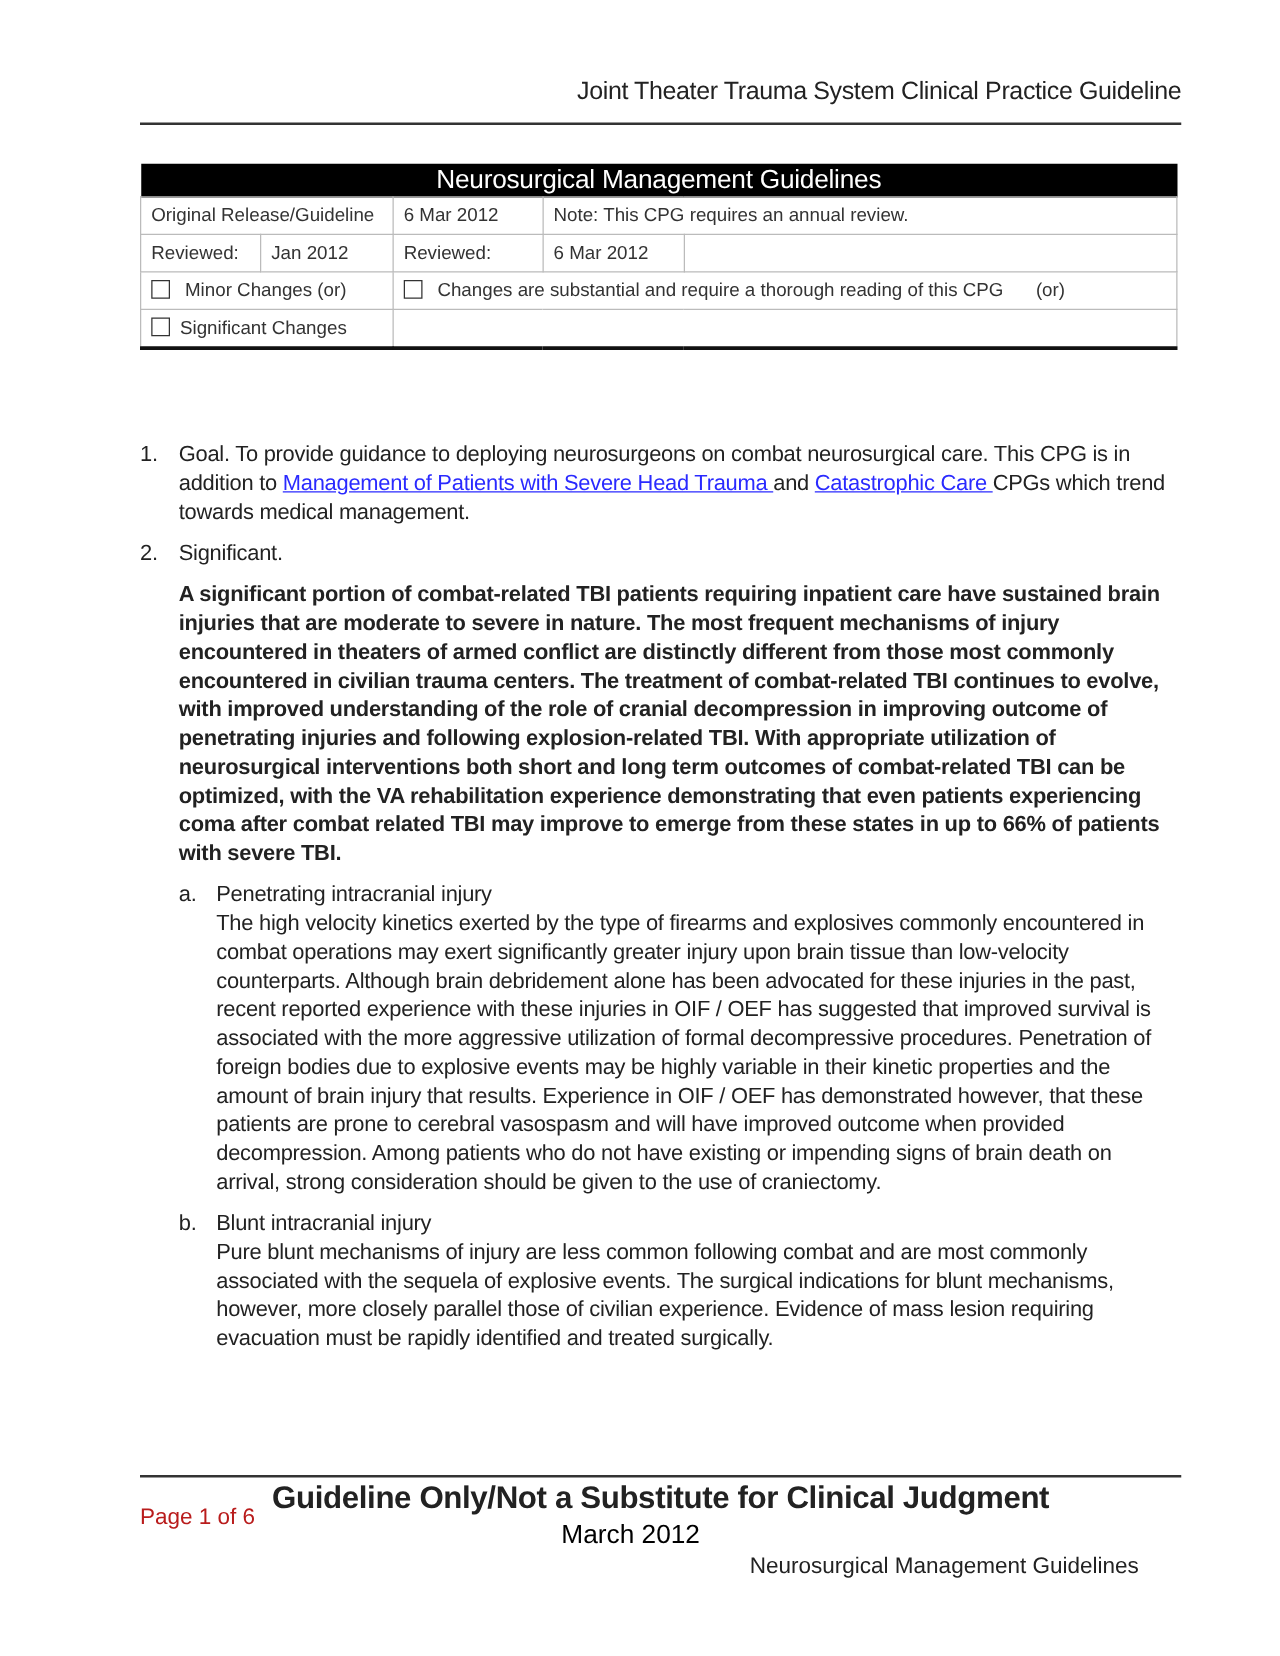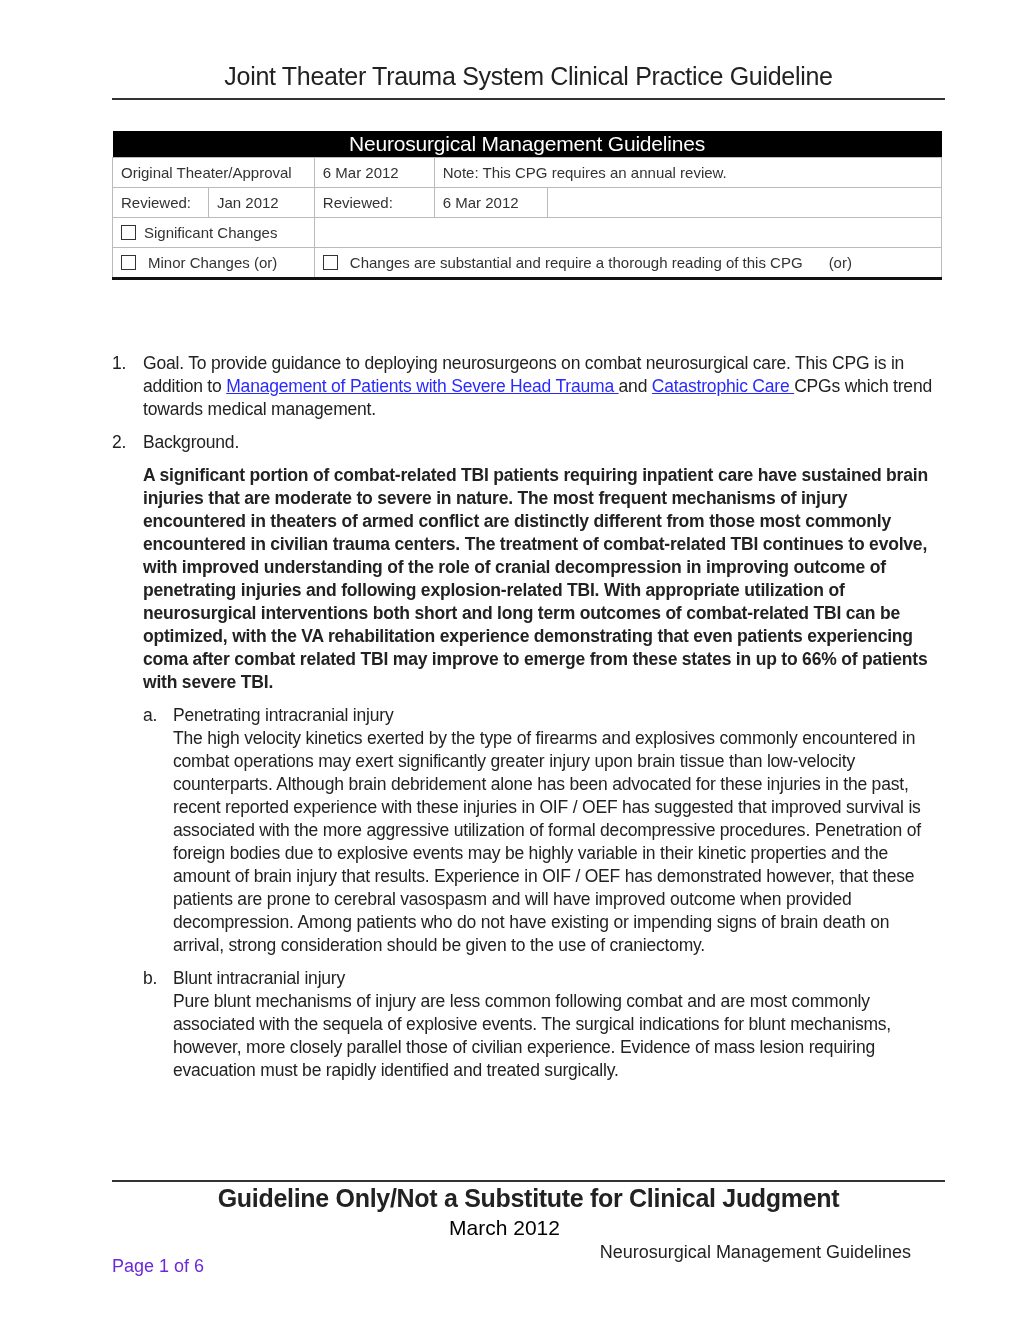--- a/index.html
+++ b/index.html
@@ -1,37 +1,37 @@
 <!DOCTYPE html>
 <html><head>
 <meta charset="utf-8">
 <style>
   html, body { margin: 0; padding: 0; background: #ffffff; }
   body { width: 1024px; height: 1325px; position: relative; font-family: "Liberation Sans", sans-serif; color: #222; overflow: hidden; }
-  .page-header { position: absolute; left: 112px; top: 62px; width: 833px; text-align: center; font-size: 25px; letter-spacing: -0.3px; color: #222; }
+  .page-header { position: absolute; left: 112px; top: 62px; width: 833px; text-align: right; font-size: 20px; letter-spacing: -0.3px; color: #222; }
   .header-rule { position: absolute; left: 112px; top: 98px; width: 833px; height: 2px; background: #333; }
 
   .info-table { position: absolute; left: 112px; top: 131px; width: 830px; border-collapse: collapse; font-size: 15px; color: #333; border-bottom: 3px solid #111; }
   .info-table .title-row td { background: #000; color: #fff; text-align: center; font-size: 21px; height: 26px; padding: 0; border: none; letter-spacing: -0.2px; }
   .info-table td { border: 1px solid #bbb; padding: 0 8px; height: 29px; white-space: nowrap; }
   .cb { display: inline-block; width: 13px; height: 13px; border: 1.5px solid #333; vertical-align: -2px; margin-right: 12px; background: #fff; }
 
   .content { position: absolute; left: 112px; top: 352px; width: 830px; font-size: 17.5px; line-height: 23px; color: #222; letter-spacing: -0.2px; }
   .li { position: relative; padding-left: 31px; }
   .li .num { position: absolute; left: 0; top: 0; }
   .para { padding-left: 31px; margin-top: 10px; font-weight: bold; }
   .sub { position: relative; padding-left: 61px; margin-top: 10px; }
   .sub .num { position: absolute; left: 31px; top: 0; }
   .subpara { padding-left: 61px; }
   a.link { color: #2a2aff; }
 
   .footer-rule { position: absolute; left: 112px; top: 1180px; width: 833px; height: 2px; background: #333; }
   .footer-main { position: absolute; left: 112px; top: 1184px; width: 833px; text-align: center; font-size: 25px; color: #222; letter-spacing: -0.3px; font-weight: bold; }
   .footer-date { position: absolute; left: 112px; top: 1216px; width: 785px; text-align: center; font-size: 21px; color: #000000; }
-  .footer-page { position: absolute; left: 112px; top: 1256px; font-size: 18px; color: #6d28d9; }
+  .footer-page { position: absolute; left: 112px; top: 1203px; font-size: 18px; color: #b91c1c; }
   .footer-title { position: absolute; right: 113px; top: 1242px; font-size: 18px; color: #222; }
 </style>
 </head>
 <body>
 
 <div class="page-header">Joint Theater Trauma System Clinical Practice Guideline</div>
 <div class="header-rule"></div>
 
 <table class="info-table">
   <colgroup>
@@ -39,57 +39,57 @@
       <col style="width:106px">
       <col style="width:120px">
       <col style="width:113px">
       <col style="width:395px">
   </colgroup>
   <tbody>
       <tr class="title-row">
     <td colspan="5">Neurosurgical Management Guidelines</td>
   </tr>
   <tr>
-    <td colspan="2">Original Theater/Approval</td>
+    <td colspan="2">Original Release/Guideline</td>
     <td>6 Mar 2012</td>
     <td colspan="2">Note: This CPG requires an annual review.</td>
   </tr>
   <tr>
     <td>Reviewed:</td>
     <td>Jan 2012</td>
     <td>Reviewed:</td>
     <td>6 Mar 2012</td>
     <td></td>
   </tr>
   <tr>
     <td colspan="2">
-      <span class="cb" style="margin-right:8px"></span><span>Significant Changes</span>
-    </td>
-    <td colspan="3"></td>
-  </tr>
-  <tr>
-    <td colspan="2">
       <span class="cb"></span><span>Minor Changes (or)</span>
     </td>
     <td colspan="3">
       <span class="cb"></span><span>Changes are substantial and require a thorough reading of this CPG</span><span style="margin-left:26px">(or)</span>
     </td>
+  </tr>
+  <tr>
+    <td colspan="2">
+      <span class="cb" style="margin-right:8px"></span><span>Significant Changes</span>
+    </td>
+    <td colspan="3"></td>
   </tr>
 </tbody>
   </table>
 
 <div class="content">
   <div class="li">
     <span class="num">1.</span>
     <span>Goal.  To provide guidance to deploying neurosurgeons on combat neurosurgical care.  This CPG is in addition to </span><a class="link" href="#">Management of Patients with Severe Head Trauma </a><span> and </span><a class="link" href="#">Catastrophic Care </a><span> CPGs which trend towards medical management.</span>
   </div>
 
   <div class="li" style="margin-top:10px">
     <span class="num">2.</span>
-    <span>Background.</span>
+    <span>Significant.</span>
   </div>
   <div class="para">A significant portion of combat-related TBI patients requiring inpatient care have sustained brain injuries that are moderate to severe in nature.  The most frequent mechanisms of injury encountered in theaters of armed conflict are distinctly different from those most commonly encountered in civilian trauma centers.  The treatment of combat-related TBI continues to evolve, with improved understanding of the role of cranial decompression in improving outcome of penetrating injuries and following explosion-related TBI.  With appropriate utilization of neurosurgical interventions both short and long term outcomes of combat-related TBI can be optimized, with the VA rehabilitation experience demonstrating that even patients experiencing coma after combat related TBI may improve to emerge from these states in up to 66% of patients with severe TBI.</div>
 
   <div class="sub">
     <span class="num">a.</span>
     <span>Penetrating intracranial injury</span>
   </div>
   <div class="subpara">The high velocity kinetics exerted by the type of firearms and explosives commonly encountered in combat operations may exert significantly greater injury upon brain tissue than low-velocity counterparts.  Although brain debridement alone has been advocated for these injuries in the past, recent reported experience with these injuries in OIF / OEF has suggested that improved survival is associated with the more aggressive utilization of formal decompressive procedures.  Penetration of foreign bodies due to explosive events may be highly variable in their kinetic properties and the amount of brain injury that results.  Experience in OIF / OEF has demonstrated however, that these patients are prone to cerebral vasospasm and will have improved outcome when provided decompression.  Among patients who do not have existing or impending signs of brain death on arrival, strong consideration should be given to the use of craniectomy.</div>
 
   <div class="sub">

